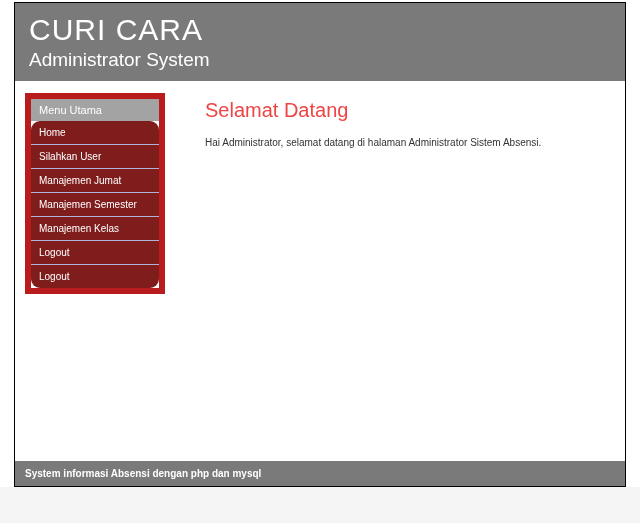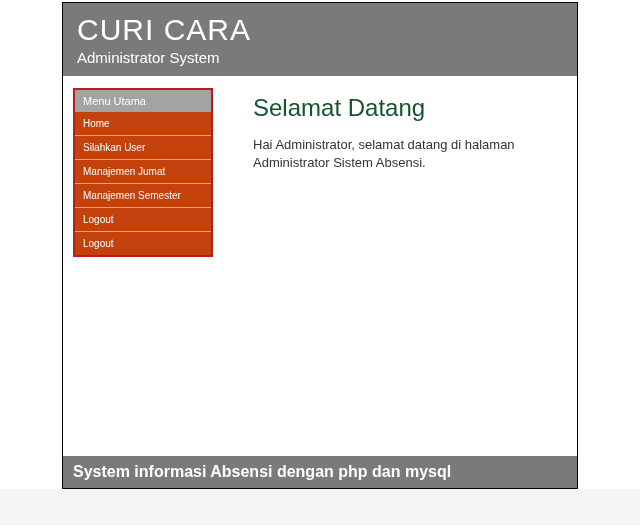--- a/index.html
+++ b/index.html
@@ -5,96 +5,97 @@
     * { margin: 0; padding: 0; box-sizing: border-box; }
     body {
       font-family: "Trebuchet MS", Verdana, Arial, sans-serif;
       font-size: 11px;
       color: #333;
       background: #fff;
       width: 640px;
     }
     .page {
       border: 1px solid #000;
-      width: 516px;
+      width: 612px;
       margin: 2px auto 0 auto;
     }
     .header {
       background: #7a7a7a;
       color: #fff;
       padding: 10px 14px 10px 14px;
     }
     .header .brand {
       font-size: 30px;
       font-weight: 300;
       letter-spacing: 1px;
       font-family: "Trebuchet MS", sans-serif;
     }
     .header .subtitle {
-      font-size: 15px;
+      font-size: 19px;
       margin-top: 2px;
     }
     .body {
       display: flex;
       min-height: 380px;
       background: #fff;
     }
     .sidebar {
       width: 150px;
       background: #fff;
       padding: 12px 0 0 10px;
     }
     .menu-box {
-      border: 2px solid #b91c1c;
+      border: 6px solid #b91c1c;
       width: 140px;
     }
     .menu-title {
       background: #a3a3a3;
       color: #fff;
       font-size: 11px;
       padding: 5px 8px;
     }
     .menu-items {
-      background: #c2410c;
+      background: #7f1d1d;
+      border-radius: 9px;
     }
     .menu-item {
       color: #fff;
       font-size: 10px;
       padding: 6px 8px;
       border-bottom: 1px solid #b1b4da;
       cursor: pointer;
     }
     .menu-item:last-child { border-bottom: none; }
     .content {
       flex: 1;
       padding: 18px 20px 10px 40px;
     }
     .content h1 {
-      font-size: 24px;
-      color: #14532d;
+      font-size: 20px;
+      color: #ef4444;
       font-weight: normal;
       margin-bottom: 14px;
       font-family: "Trebuchet MS", sans-serif;
     }
     .content p {
-      font-size: 13px;
+      font-size: 10px;
       color: #333;
       line-height: 1.4;
     }
     .login-info {
       text-align: right;
       font-size: 10px;
       color: #333;
       margin-top: 80px;
     }
     .login-info .lbl { }
     .footer {
       background: #7a7a7a;
       color: #fff;
-      font-size: 16px;
+      font-size: 10px;
       padding: 7px 10px;
       font-weight: bold;
     }
     .below {
       height: 36px;
       background: #f5f5f5;
     }
   </style>
 </head>
 <body>
@@ -107,20 +108,21 @@
 
   <div class="body">
     <div class="sidebar">
       <div class="menu-box">
         <div class="menu-title">Menu Utama</div>
         <div class="menu-items">
           <div class="menu-item">Home</div>
           <div class="menu-item">Silahkan User</div>
           <div class="menu-item">Manajemen Jumat</div>
           <div class="menu-item">Manajemen Semester</div>
+          <div class="menu-item">Manajemen Kelas</div>
           <div class="menu-item">Logout</div>
           <div class="menu-item">Logout</div>
         </div>
       </div>
     </div>
 
     <div class="content">
       <h1>Selamat Datang</h1>
       <p>Hai Administrator, selamat datang di halaman Administrator Sistem Absensi.</p>
     </div>

